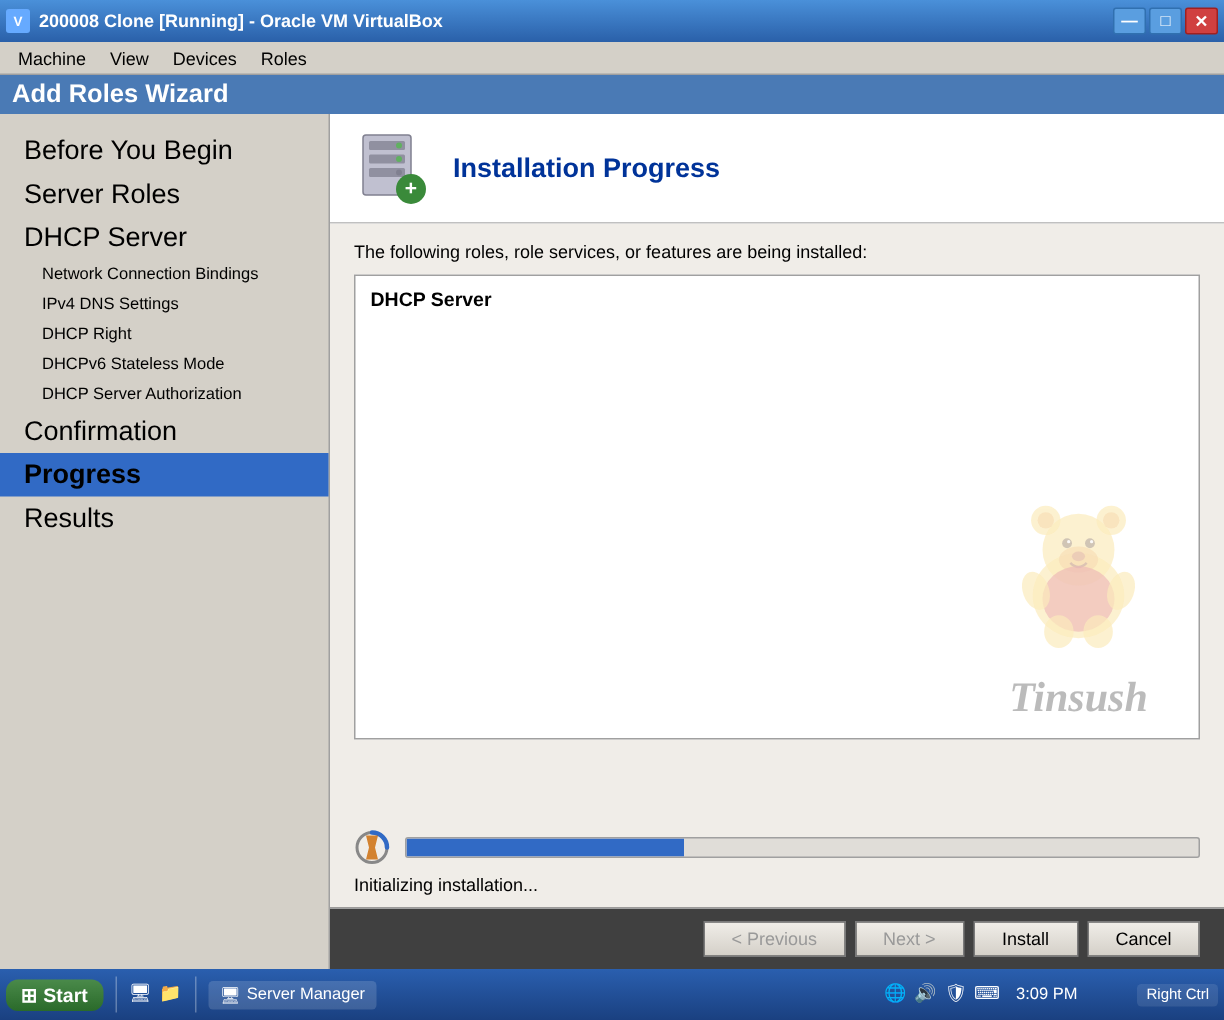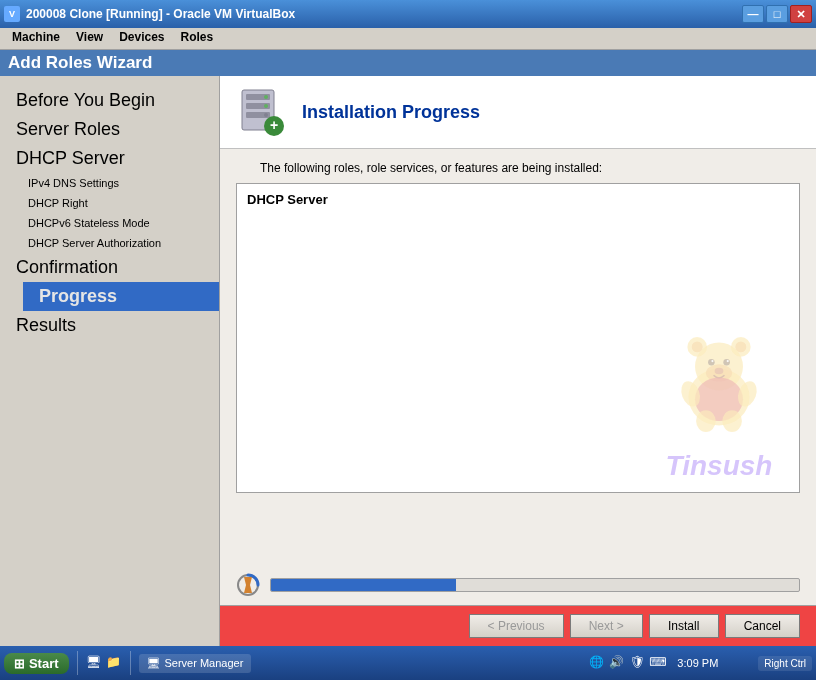--- a/index.html
+++ b/index.html
@@ -55,23 +55,23 @@
       border-radius: 2px;
     }
     .tb-btn.close { background: #d04040; border-color: #a02020; }
 
     
     .menu-bar {
       width: 100%;
       height: 22px;
       background: #d4d0c8;
       display: flex;
+      align-items: center;
       padding: 0 4px;
       border-bottom: 1px solid #a0a0a0;
-      font-weight: bold;
     }
     .menu-item {
       padding: 2px 8px;
       font-size: 12px;
       color: #000;
       cursor: pointer;
     }
 
     
     .main-window {
@@ -107,23 +107,22 @@
       flex-shrink: 0;
     }
     .sidebar-item {
       padding: 4px 16px;
       font-size: 18px;
       color: #000;
       cursor: pointer;
     }
     .sidebar-item.active {
       background: #316ac5;
-      color: #e5e5e5;
-      font-weight: bold;
-      margin-left: 23px;
+      color: #000000;
+      font-weight: bold;
     }
     .sidebar-item.sub {
       padding-left: 28px;
       font-size: 11px;
     }
 
     
     .content-area {
       flex: 1;
       background: #f0ede8;
@@ -159,21 +158,20 @@
     .content-body {
       padding: 12px 16px;
       flex: 1;
       display: flex;
       flex-direction: column;
     }
     .content-desc {
       font-size: 12px;
       color: #000;
       margin-bottom: 8px;
-      margin-left: 24px;
     }
 
     
     .install-list {
       border: 1px solid #a0a0a0;
       background: white;
       flex: 1;
       padding: 6px;
       overflow-y: auto;
       position: relative;
@@ -194,24 +192,24 @@
       opacity: 0.35;
       pointer-events: none;
       text-align: center;
     }
     .bear-svg {
       width: 140px;
       height: 120px;
     }
     .watermark-text {
       font-size: 28px;
-      color: #8b5cf6;
+      color: #404040;
       font-style: italic;
       font-weight: bold;
-      font-family: Liberation Sans, sans-serif;
+      font-family: Liberation Serif, serif;
       margin-top: 15px;
     }
 
     
     .progress-area {
       padding: 8px 16px;
       display: flex;
       align-items: center;
       gap: 10px;
       background: #f0ede8;
@@ -235,21 +233,21 @@
       width: 35%;
     }
     .progress-status {
       font-size: 12px;
       color: #000;
       margin-top: 2px;
     }
 
     
     .wizard-footer {
-      background: #ef4444;
+      background: #404040;
       border-top: 1px solid #a0a0a0;
       padding: 8px 16px;
       display: flex;
       justify-content: flex-end;
       gap: 6px;
     }
     .wizard-btn {
       padding: 4px 18px;
       background: linear-gradient(to bottom, #f0ede8, #d4d0c8);
       border: 1px solid #7a7a7a;
@@ -347,20 +345,21 @@
   <div class="wizard-header">
     <span>Add Roles Wizard</span>
   </div>
 
   <div class="wizard-body">
 
     <div class="sidebar">
       <div class="sidebar-item">Before You Begin</div>
       <div class="sidebar-item">Server Roles</div>
       <div class="sidebar-item">DHCP Server</div>
+      <div class="sidebar-item sub">Network Connection Bindings</div>
       <div class="sidebar-item sub">IPv4 DNS Settings</div>
       <div class="sidebar-item sub">DHCP Right</div>
       <div class="sidebar-item sub">DHCPv6 Stateless Mode</div>
       <div class="sidebar-item sub">DHCP Server Authorization</div>
       <div class="sidebar-item">Confirmation</div>
       <div class="sidebar-item active">Progress</div>
       <div class="sidebar-item">Results</div>
     </div>
 
     <div class="content-area">
@@ -433,20 +432,21 @@
             <svg class="spinner-icon" viewBox="0 0 24 24">
               <circle cx="12" cy="12" r="10" fill="none" stroke="#888" stroke-width="2"></circle>
               <path d="M12 2 A10 10 0 0 1 22 12" stroke="#316ac5" stroke-width="3" fill="none" stroke-linecap="round"></path>
 
               <polygon points="8,4 16,4 14,12 16,20 8,20 10,12" fill="#cc6600" opacity="0.8"></polygon>
             </svg>
             <div class="progress-bar-container">
               <div class="progress-bar-fill" style="width: 35%;"></div>
             </div>
           </div>
+          <div class="progress-status">Initializing installation...</div>
         </div>
       </div>
 
       <div class="wizard-footer">
         <button class="wizard-btn" disabled="">&lt; Previous</button>
         <button class="wizard-btn" disabled="">Next &gt;</button>
         <button class="wizard-btn">Install</button>
         <button class="wizard-btn">Cancel</button>
       </div>
 

